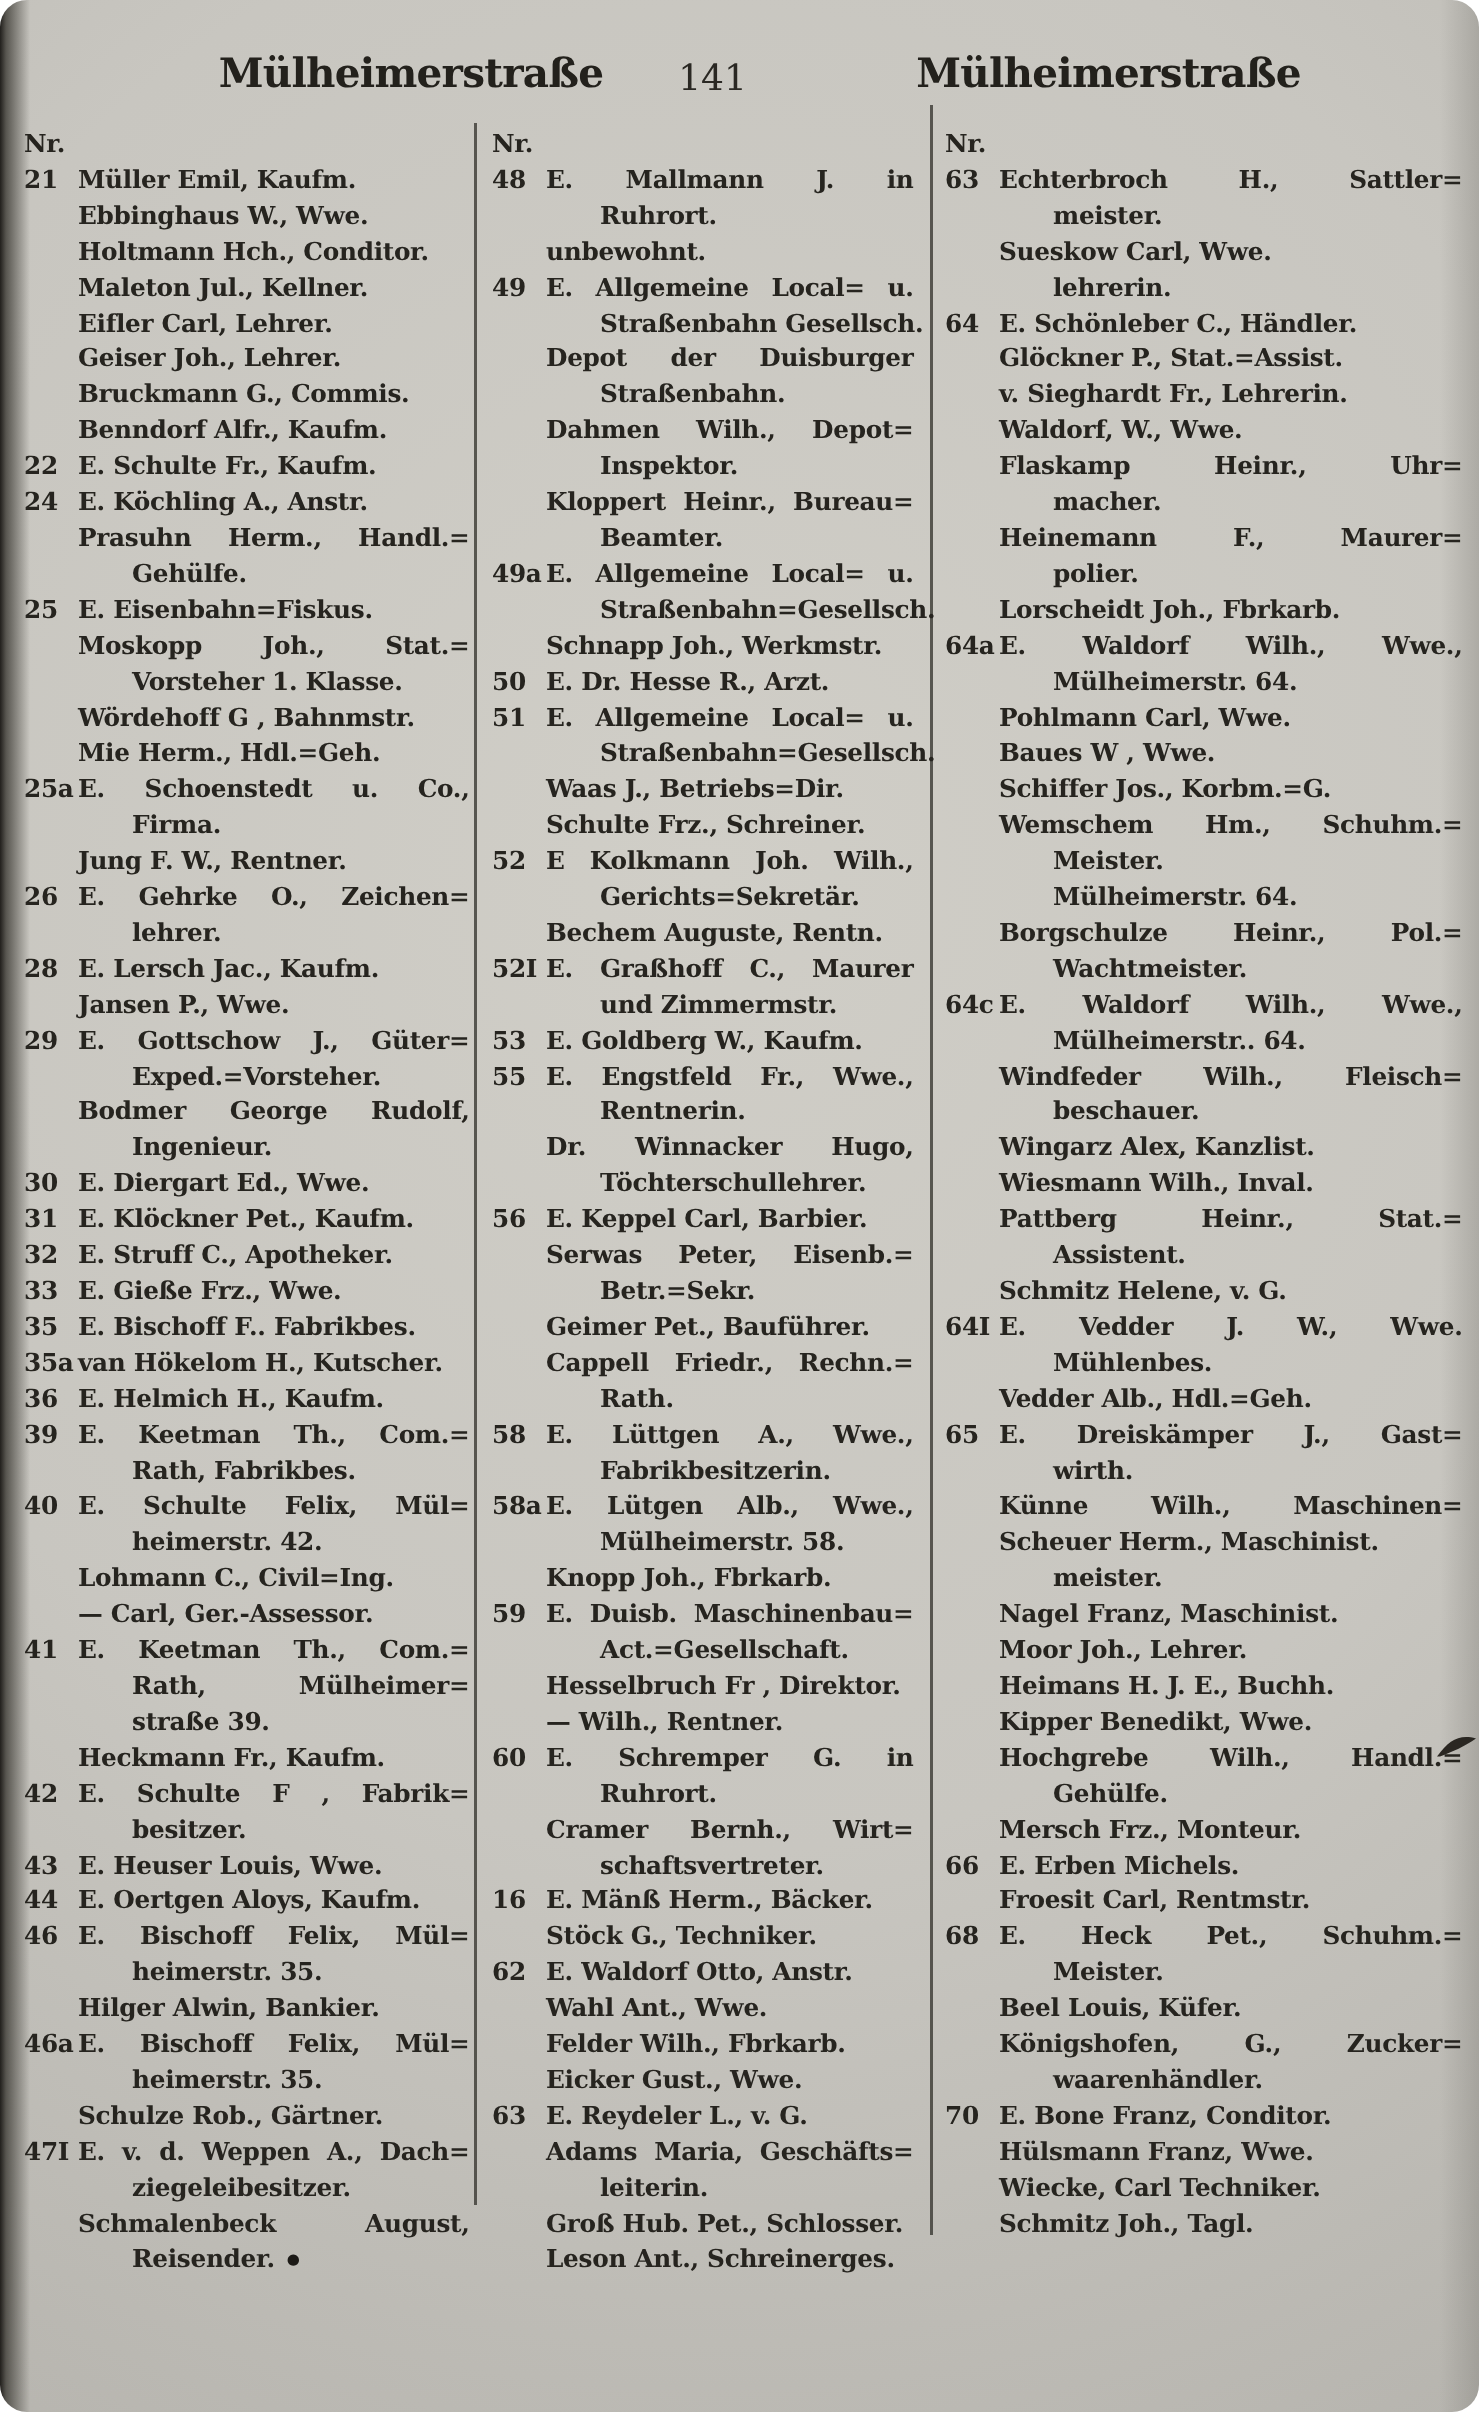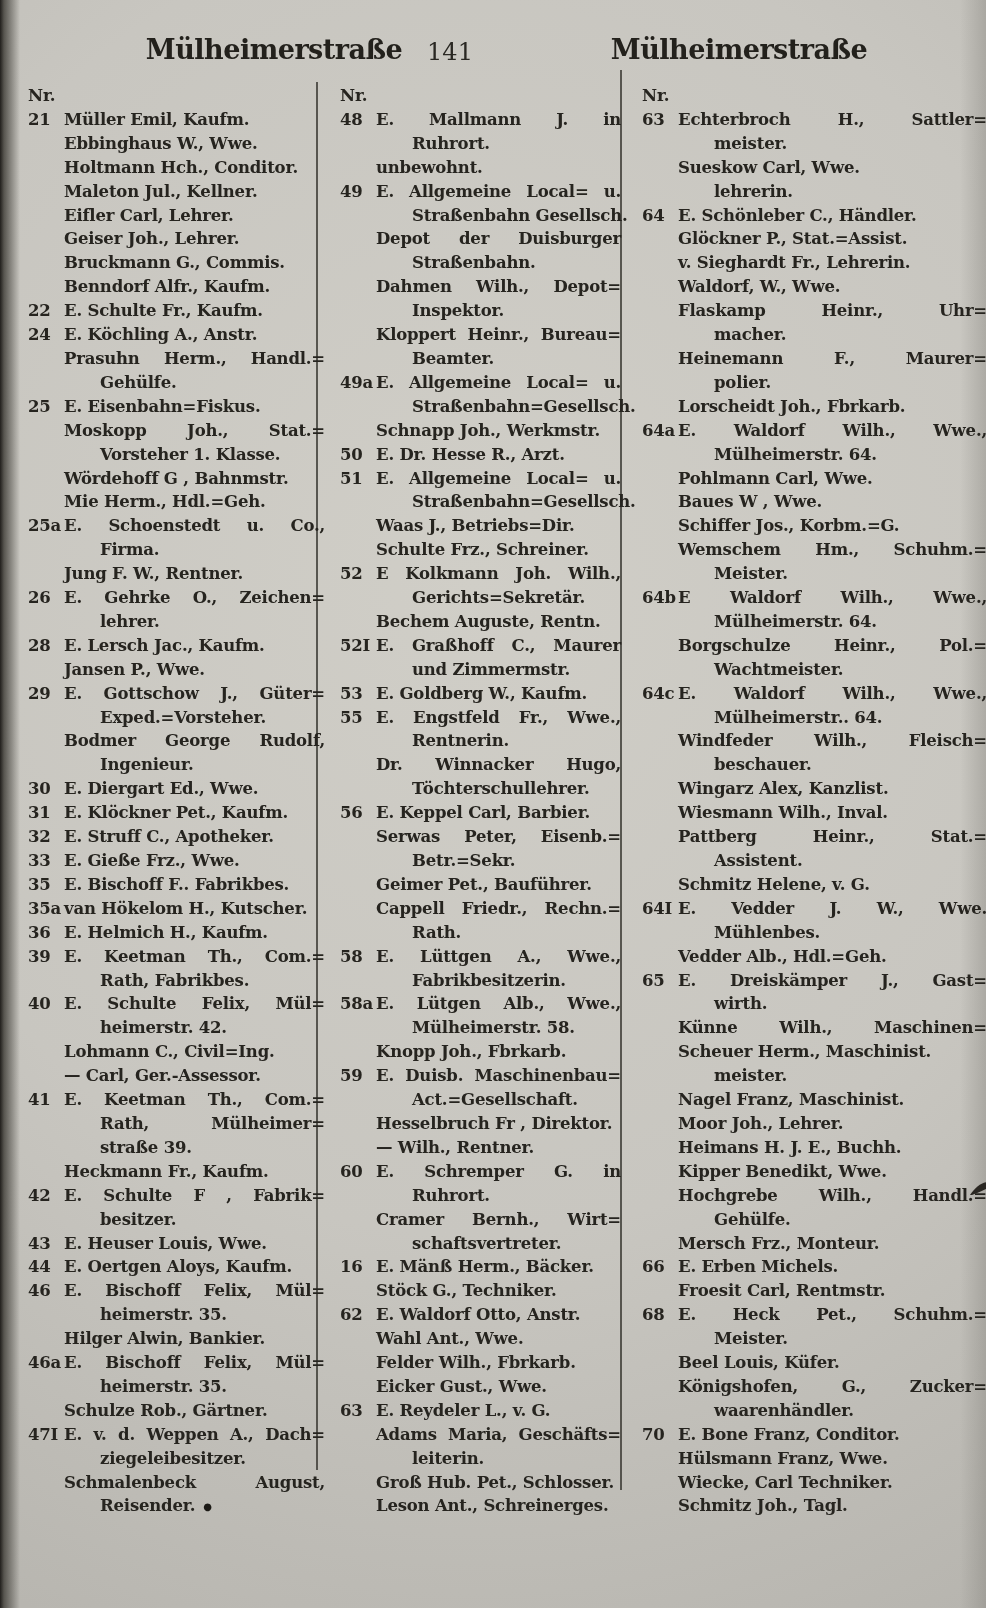--- a/index.html
+++ b/index.html
@@ -8,27 +8,28 @@
     font-family:"DejaVu Serif", serif;
     -webkit-font-smoothing:antialiased;
   }
   #page{
     position:relative;width:986px;height:1608px;overflow:hidden;
     background:
       linear-gradient(90deg, #211f1c 0px, #57554f 4px, rgba(87,85,79,0) 20px),
       linear-gradient(270deg, rgba(120,118,112,.35) 0px, rgba(120,118,112,0) 26px),
       radial-gradient(ellipse 130% 85% at 48% 36%, #d0cec7 0%, #c8c6c0 48%, #b7b5af 85%, #a9a7a1 100%);
     color:#26241f;
+    border-radius:18px;
   }
   .hdr{position:absolute;font-weight:bold;font-size:27px;letter-spacing:-0.5px;color:#23211c;}
-  #hnum{position:absolute;font-weight:normal;font-size:24px;color:#2a2823;}
+  #hnum{position:absolute;font-weight:normal;font-size:24px;color:#2a2823;margin-left:25px;}
   .rule{position:absolute;width:2px;background:#3a3832;opacity:.8;}
   #rule1{left:316px;top:82px;height:1388px;}
   #rule2{left:620px;top:70px;height:1420px;}
-  .col{position:absolute;top:84px;font-weight:bold;font-size:16.5px;line-height:23.9px;letter-spacing:-0.2px;color:#26241f;padding-left:12px;}
+  .col{position:absolute;top:84px;font-weight:bold;font-size:16.5px;line-height:23.9px;letter-spacing:-0.2px;color:#26241f;}
   #col1{left:16px;width:297px;}
   #col2{left:328px;width:281px;}
   #col3{left:630px;width:345px;}
   .ln{position:relative;white-space:nowrap;}
   .ln.j{white-space:normal;text-align:justify;text-align-last:justify;}
   .num{display:inline-block;min-width:36px;}
   .r{margin-left:36px;}
   .c{margin-left:72px;}
   .ink-dot{font-size:10px;margin-left:8px;vertical-align:middle;color:#1c1a16;}
   .pen-mark{position:absolute;right:-14px;top:-5px;}
@@ -183,21 +184,20 @@
       <div class="ln r j"><span>Heinemann F., Maurer=</span></div>
       <div class="ln c"><span>polier.</span></div>
       <div class="ln r"><span>Lorscheidt Joh., Fbrkarb.</span></div>
       <div class="ln j"><span class="num">64a</span><span>E. Waldorf Wilh., Wwe.,</span></div>
       <div class="ln c"><span>Mülheimerstr. 64.</span></div>
       <div class="ln r"><span>Pohlmann Carl, Wwe.</span></div>
       <div class="ln r"><span>Baues W , Wwe.</span></div>
       <div class="ln r"><span>Schiffer Jos., Korbm.=G.</span></div>
       <div class="ln r j"><span>Wemschem Hm., Schuhm.=</span></div>
       <div class="ln c"><span>Meister.</span></div>
-      <div class="ln j"><span class="num">64b</span><span>E Waldorf Wilh., Wwe.,</span></div>
       <div class="ln c"><span>Mülheimerstr. 64.</span></div>
       <div class="ln r j"><span>Borgschulze Heinr., Pol.=</span></div>
       <div class="ln c"><span>Wachtmeister.</span></div>
       <div class="ln j"><span class="num">64c</span><span>E. Waldorf Wilh., Wwe.,</span></div>
       <div class="ln c"><span>Mülheimerstr.. 64.</span></div>
       <div class="ln r j"><span>Windfeder Wilh., Fleisch=</span></div>
       <div class="ln c"><span>beschauer.</span></div>
       <div class="ln r"><span>Wingarz Alex, Kanzlist.</span></div>
       <div class="ln r"><span>Wiesmann Wilh., Inval.</span></div>
       <div class="ln r j"><span>Pattberg Heinr., Stat.=</span></div>

